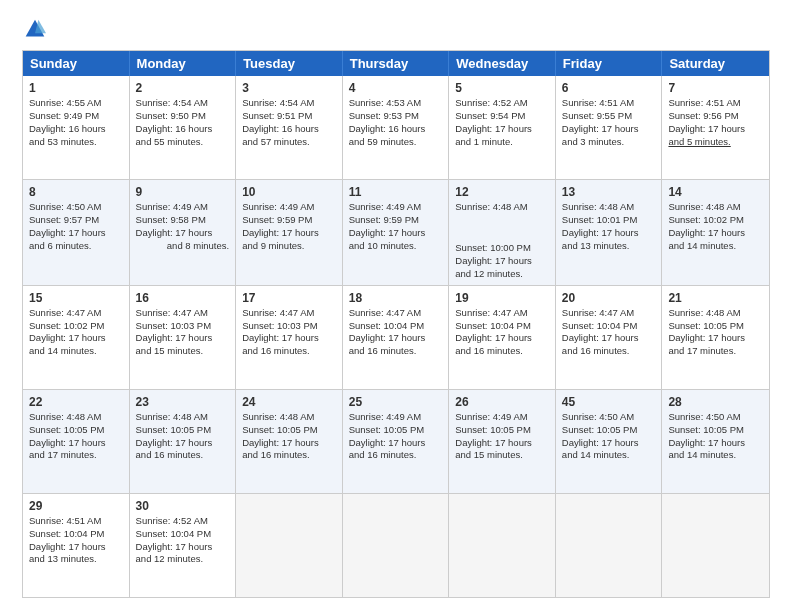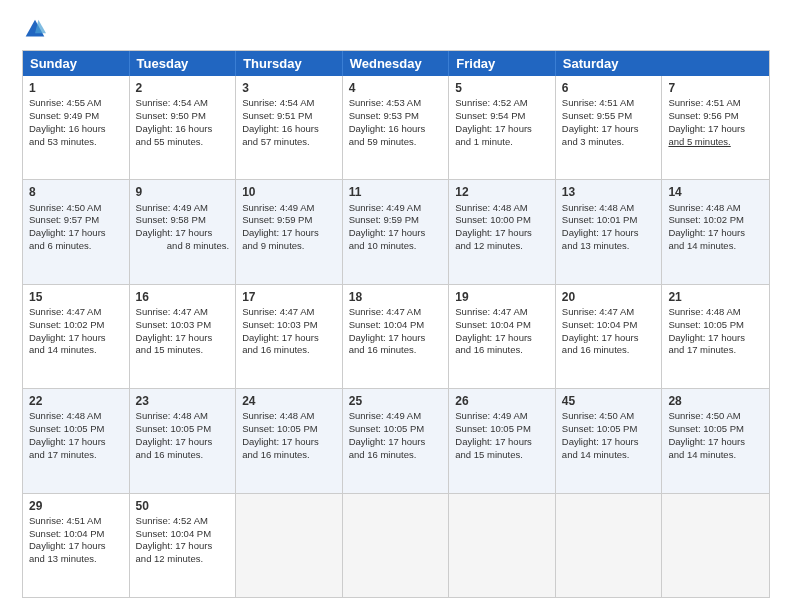--- a/index.html
+++ b/index.html
@@ -126,20 +126,21 @@
     </div>
     <div class="title-block">
       <div class="main-title"></div>
       <div class="subtitle"></div>
     </div>
   </div>
 
   <div class="calendar">
     <div class="cal-header" id="cal-header">
         <div class="cal-header-cell">Sunday</div>
+        <div class="cal-header-cell">Monday</div>
         <div class="cal-header-cell">Tuesday</div>
         <div class="cal-header-cell">Thursday</div>
         <div class="cal-header-cell">Wednesday</div>
         <div class="cal-header-cell">Friday</div>
         <div class="cal-header-cell">Saturday</div>
       </div>
     <div class="cal-body" id="cal-body">
         <div class="cal-row">
           <div class="cal-cell">
             <span class="day-num">1</span>
@@ -216,21 +217,21 @@
           <div class="cal-cell alt-row">
             <span class="day-num">11</span>
             <span style="display: block;">Sunrise: 4:49 AM</span>
             <span style="display: block;">Sunset: 9:59 PM</span>
             <span style="display: block;">Daylight: 17 hours</span>
             <span style="display: block;">and 10 minutes.</span>
           </div>
           <div class="cal-cell alt-row">
             <span class="day-num">12</span>
             <span style="display: block;">Sunrise: 4:48 AM</span>
-            <span style="display: block;">Sunset: 10:00 PM</span>
+            <span style="display: block; margin-top: 28px;">Sunset: 10:00 PM</span>
             <span style="display: block;">Daylight: 17 hours</span>
             <span style="display: block;">and 12 minutes.</span>
           </div>
           <div class="cal-cell alt-row">
             <span class="day-num">13</span>
             <span style="display: block;">Sunrise: 4:48 AM</span>
             <span style="display: block;">Sunset: 10:01 PM</span>
             <span style="display: block;">Daylight: 17 hours</span>
             <span style="display: block;">and 13 minutes.</span>
           </div>
@@ -346,21 +347,21 @@
         </div>
         <div class="cal-row">
           <div class="cal-cell">
             <span class="day-num">29</span>
             <span style="display: block;">Sunrise: 4:51 AM</span>
             <span style="display: block;">Sunset: 10:04 PM</span>
             <span style="display: block;">Daylight: 17 hours</span>
             <span style="display: block;">and 13 minutes.</span>
           </div>
           <div class="cal-cell">
-            <span class="day-num">50</span>
+            <span class="day-num">30</span>
             <span style="display: block;">Sunrise: 4:52 AM</span>
             <span style="display: block;">Sunset: 10:04 PM</span>
             <span style="display: block;">Daylight: 17 hours</span>
             <span style="display: block;">and 12 minutes.</span>
           </div>
           <div class="cal-cell empty"></div>
           <div class="cal-cell empty"></div>
           <div class="cal-cell empty"></div>
           <div class="cal-cell empty"></div>
           <div class="cal-cell empty"></div>

